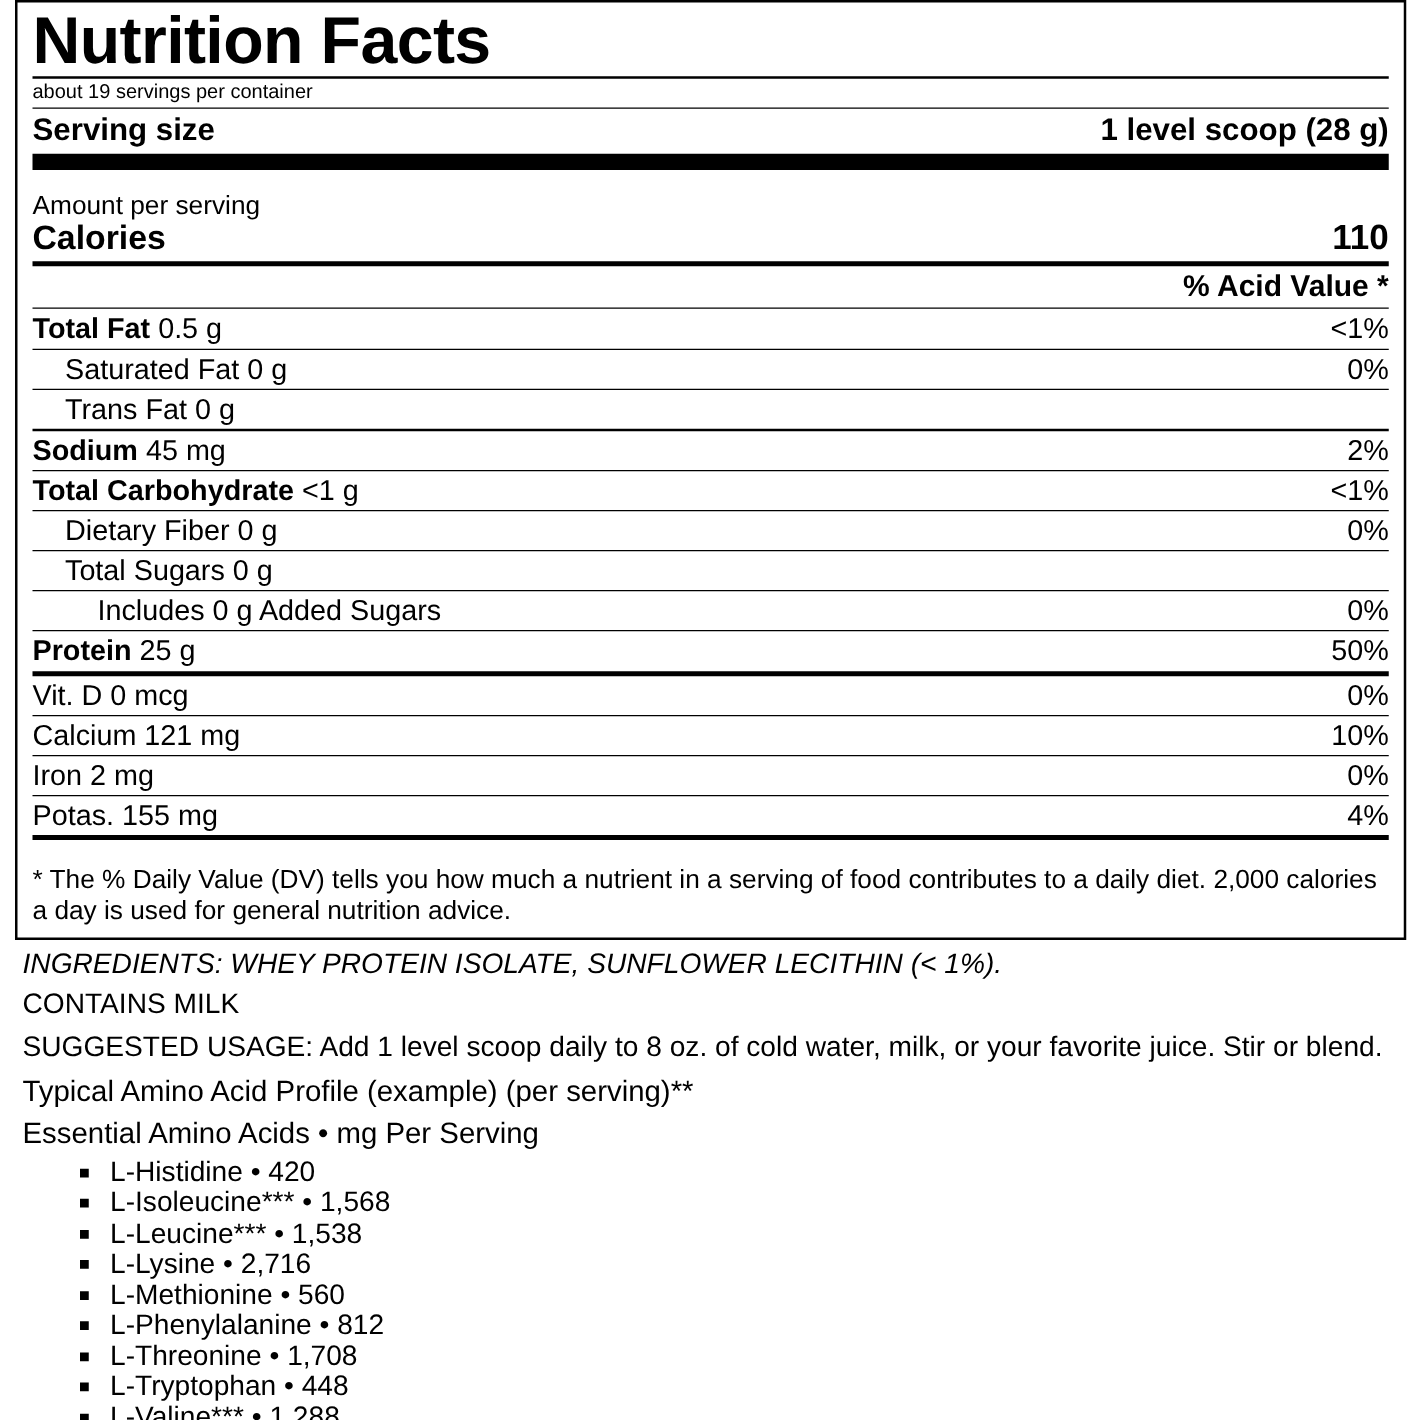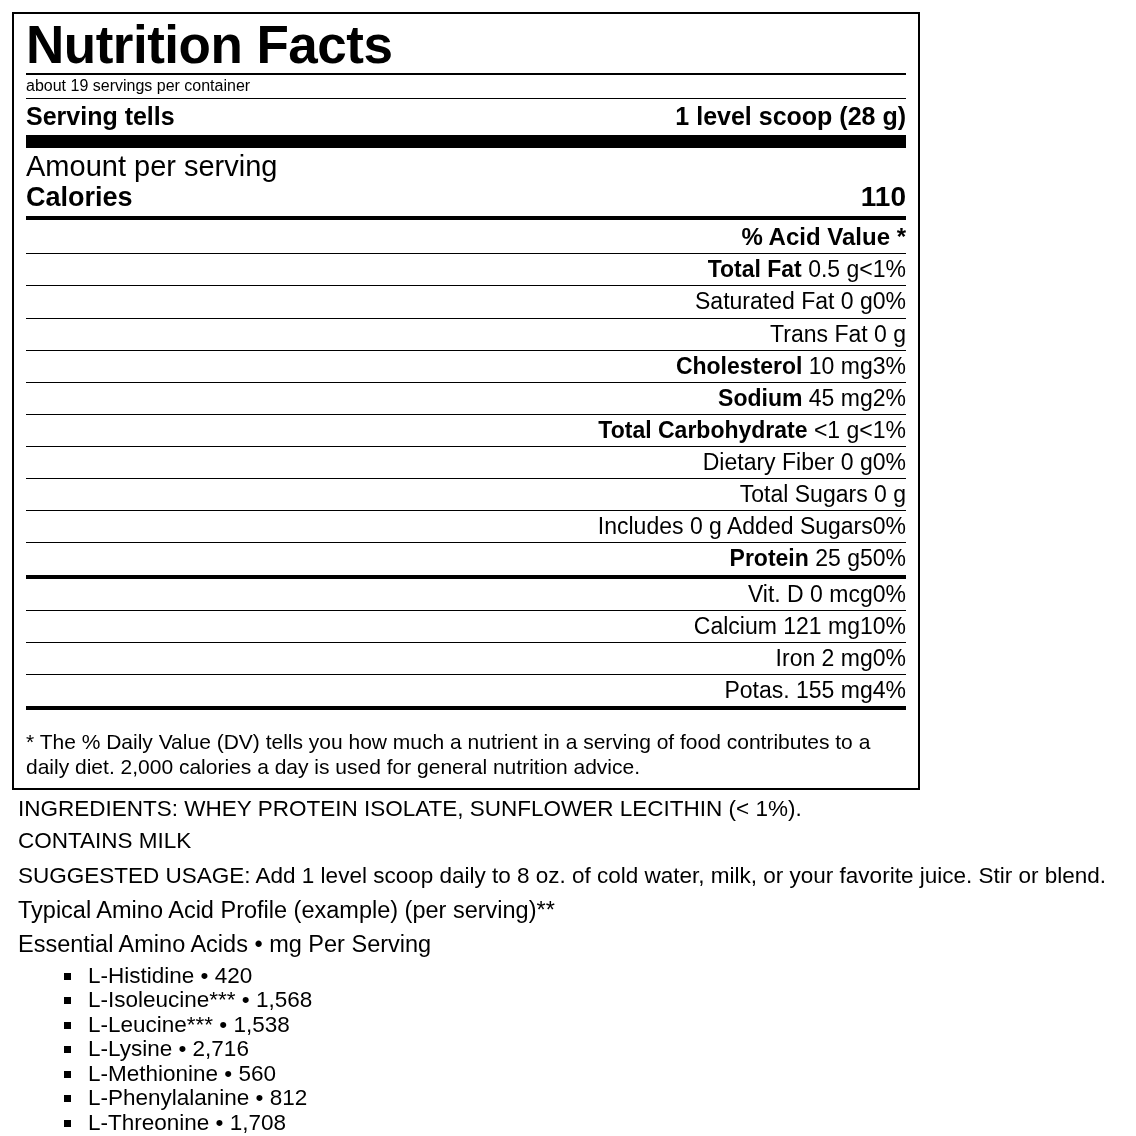--- a/index.html
+++ b/index.html
@@ -15,22 +15,22 @@
   }
   .page {
     width: 1136px;
     box-sizing: border-box;
     padding: 0 0 4px 0;
   }
 
   
   .nf-panel {
     box-sizing: border-box;
-    width: 908px;
-    margin: 12px 0 0 12px;
+    width: 1113px;
+    margin: 0 0 0 12px;
     border: 2px solid #000;
     padding: 0 12px 6px 12px;
     background: #fff;
   }
   .nf-title {
     font-size: 53px;
     font-weight: bold;
     letter-spacing: -0.5px;
     line-height: 1.0;
     padding: 4px 0 2px 0;
@@ -41,39 +41,39 @@
     line-height: 1.15;
     padding: 2px 0 3px 0;
   }
   .rule-thin { border-top: 1px solid #000; }
   .rule-med { border-top: 4px solid #000; }
   .rule-thick { border-top: 13px solid #000; }
   .rule-title { border-top: 2px solid #000; }
 
   .row {
     display: flex;
-    justify-content: flex-end;
+    justify-content: space-between;
     align-items: baseline;
     font-size: 23px;
     line-height: 1.18;
     padding: 2px 0 2px 0;
   }
   .row .left { text-align: left; }
   .row .right { text-align: right; white-space: nowrap; }
 
   .serving-row {
     display: flex;
     justify-content: space-between;
     font-size: 25px;
     font-weight: bold;
     padding: 3px 0 4px 0;
   }
   .amount-label {
-    font-size: 29px;
-    padding-top: 3px;
+    font-size: 21px;
+    padding-top: 17px;
     line-height: 1.1;
   }
   .calories-row {
     display: flex;
     justify-content: space-between;
     align-items: flex-end;
     padding-bottom: 5px;
     text-align: center;
   }
   .calories-word {
@@ -105,21 +105,21 @@
   .lower {
     box-sizing: border-box;
     width: 1136px;
     padding: 6px 18px 0 18px;
   }
   .p {
     font-size: 22.5px;
     line-height: 1.14;
     margin: 0 0 9px 0;
   }
-  .p.tight { margin-bottom: 7px; }
+  .p.tight { margin-bottom: 7px; font-style: italic; }
   .hdr {
     font-size: 23.5px;
     font-weight: normal;
     margin: 0 0 6px 0;
     line-height: 1.15;
   }
   ul.aa {
     list-style: none;
     margin: 0 0 9px 0;
     padding: 0 0 0 70px;
@@ -147,21 +147,21 @@
 
   <div class="nf-panel">
 
     <div class="nf-title">Nutrition Facts</div>
     <div class="rule-title"></div>
 
     <div class="nf-servings">about 19 servings per container</div>
     <div class="rule-thin"></div>
 
     <div class="serving-row">
-      <span>Serving tells</span>
+      <span>Serving size</span>
       <span>1 level scoop (28 g)</span>
     </div>
     <div class="rule-thick"></div>
 
     <div class="amount-label">Amount per serving</div>
     <div class="calories-row">
       <span class="calories-word">Calories</span>
       <span class="calories-val">110</span>
     </div>
     <div class="rule-med"></div>
@@ -180,24 +180,20 @@
       <span class="right">0%</span>
     </div>
     <div class="rule-thin"></div>
 
     <div class="row">
       <span class="left indent1">Trans Fat 0 g</span>
       <span class="right"></span>
     </div>
     <div class="rule-thin"></div>
 
-    <div class="row">
-      <span class="left bold"><span>Cholesterol</span> <span style="font-weight:normal">10 mg</span></span>
-      <span class="right">3%</span>
-    </div>
     <div class="rule-thin"></div>
 
     <div class="row">
       <span class="left bold"><span>Sodium</span> <span style="font-weight:normal">45 mg</span></span>
       <span class="right">2%</span>
     </div>
     <div class="rule-thin"></div>
 
     <div class="row">
       <span class="left bold"><span>Total Carbohydrate</span> <span style="font-weight:normal">&lt;1 g</span></span>

